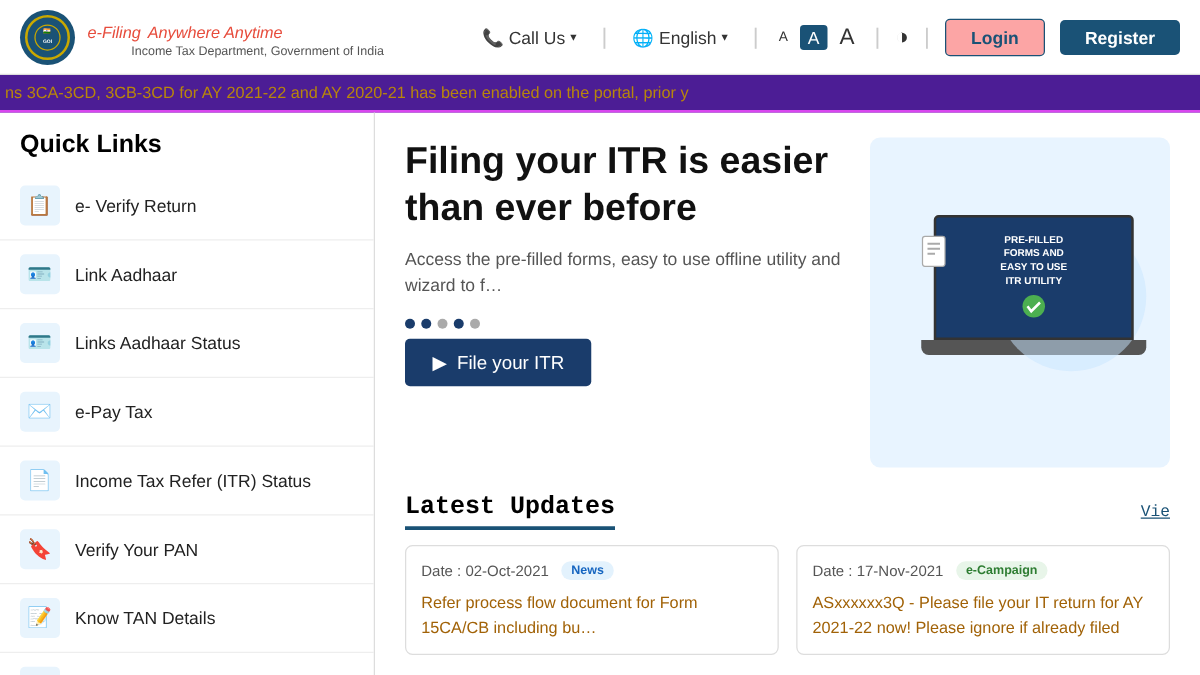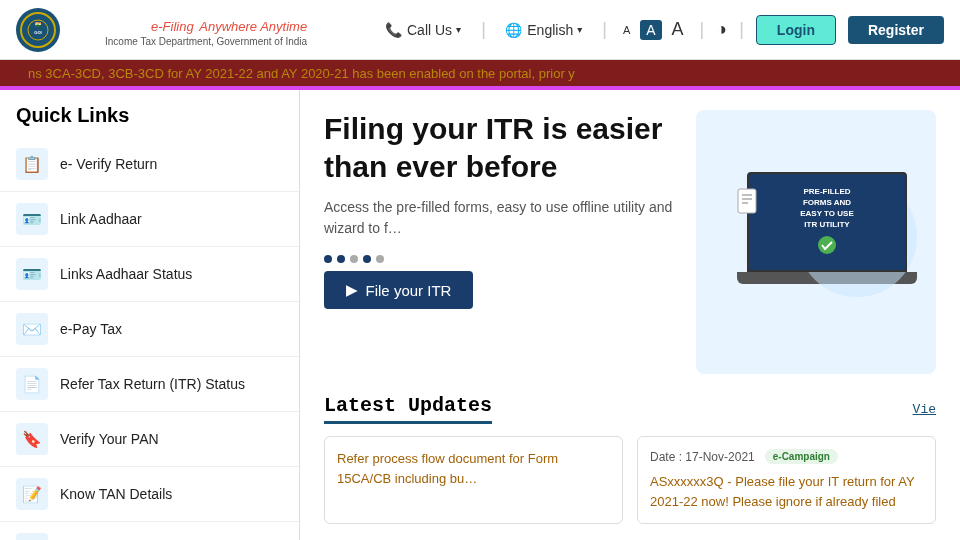--- a/index.html
+++ b/index.html
@@ -30,21 +30,20 @@
       justify-content: center;
       color: #fff;
       font-size: 10px;
       font-weight: bold;
       text-align: center;
       flex-shrink: 0;
     }
     .logo-text {
       display: flex;
       flex-direction: column;
-      text-align: right;
     }
     .logo-title {
       font-size: 20px;
       font-weight: bold;
       color: #1a5276;
     }
     .logo-title span {
       color: #e74c3c;
       font-style: italic;
       font-size: 13px;
@@ -94,43 +93,43 @@
       padding: 2px 6px;
     }
     .contrast-btn {
       cursor: pointer;
       font-size: 18px;
       color: #333;
     }
     .login-btn {
       border: 1.5px solid #1a5276;
       color: #1a5276;
-      background: #5eead4;
+      background: #fca5a5;
       padding: 6px 20px;
       border-radius: 4px;
       cursor: pointer;
       font-size: 14px;
       font-weight: bold;
     }
     .register-btn {
       background: #1a5276;
       color: #fff;
       padding: 6px 20px;
       border-radius: 4px;
       cursor: pointer;
       font-size: 14px;
       font-weight: bold;
       border: none;
     }
 
     
     .ticker {
-      background: #7f1d1d;
-      border-bottom: 4px solid #d946ef;
-      padding: 6px 28px;
+      background: #4c1d95;
+      border-bottom: 2px solid #d946ef;
+      padding: 6px 4px;
       font-size: 13px;
       color: #b8860b;
       overflow: hidden;
       white-space: nowrap;
       height: 30px;
     }
 
     
     .main-layout {
       display: flex;
@@ -413,21 +412,21 @@
     <div class="sidebar-item">
       <div class="sidebar-icon">🪪</div>
       <span class="sidebar-item-text">Links Aadhaar Status</span>
     </div>
     <div class="sidebar-item">
       <div class="sidebar-icon">✉️</div>
       <span class="sidebar-item-text">e-Pay Tax</span>
     </div>
     <div class="sidebar-item">
       <div class="sidebar-icon">📄</div>
-      <span class="sidebar-item-text">Refer Tax Return (ITR) Status</span>
+      <span class="sidebar-item-text">Income Tax Refer (ITR) Status</span>
     </div>
     <div class="sidebar-item">
       <div class="sidebar-icon">🔖</div>
       <span class="sidebar-item-text">Verify Your PAN</span>
     </div>
     <div class="sidebar-item">
       <div class="sidebar-icon">📝</div>
       <span class="sidebar-item-text">Know TAN Details</span>
     </div>
     <div class="sidebar-item">
@@ -486,20 +485,24 @@
       </div>
     </div>
 
     <div class="updates-section">
       <div class="updates-header">
         <div class="updates-title">Latest Updates</div>
         <span class="view-all">Vie</span>
       </div>
       <div class="cards-row">
         <div class="update-card">
+          <div class="card-meta">
+            <span class="card-date">Date : 02-Oct-2021</span>
+            <span class="card-badge badge-news">News</span>
+          </div>
           <div class="card-text">Refer process flow document for Form 15CA/CB including bu…</div>
         </div>
         <div class="update-card">
           <div class="card-meta">
             <span class="card-date">Date : 17-Nov-2021</span>
             <span class="card-badge badge-campaign">e-Campaign</span>
           </div>
           <div class="card-text">ASxxxxxx3Q - Please file your IT return for AY 2021-22 now! Please ignore if already filed</div>
         </div>
       </div>

